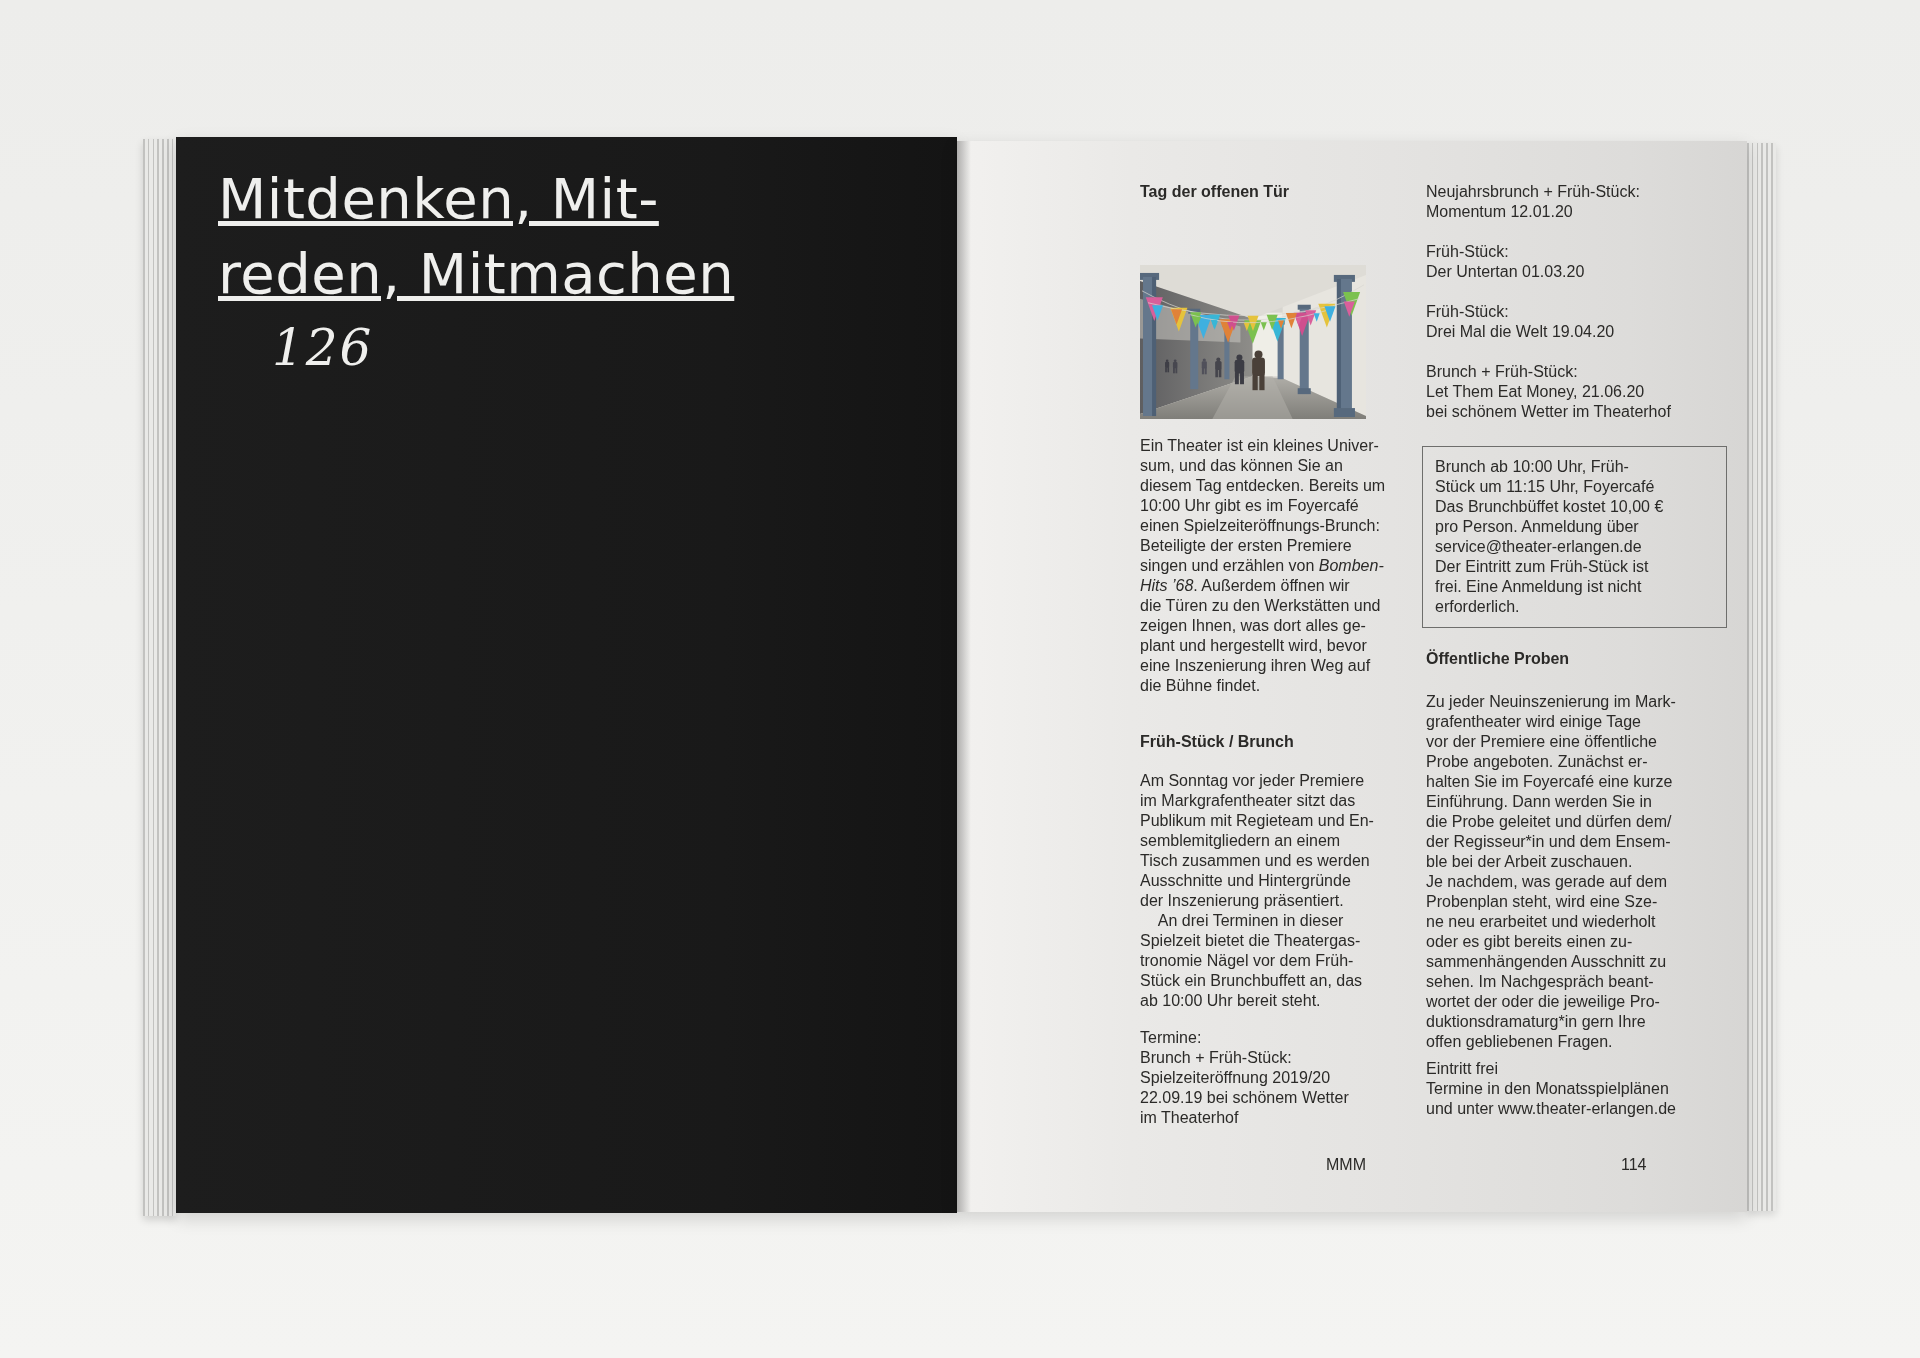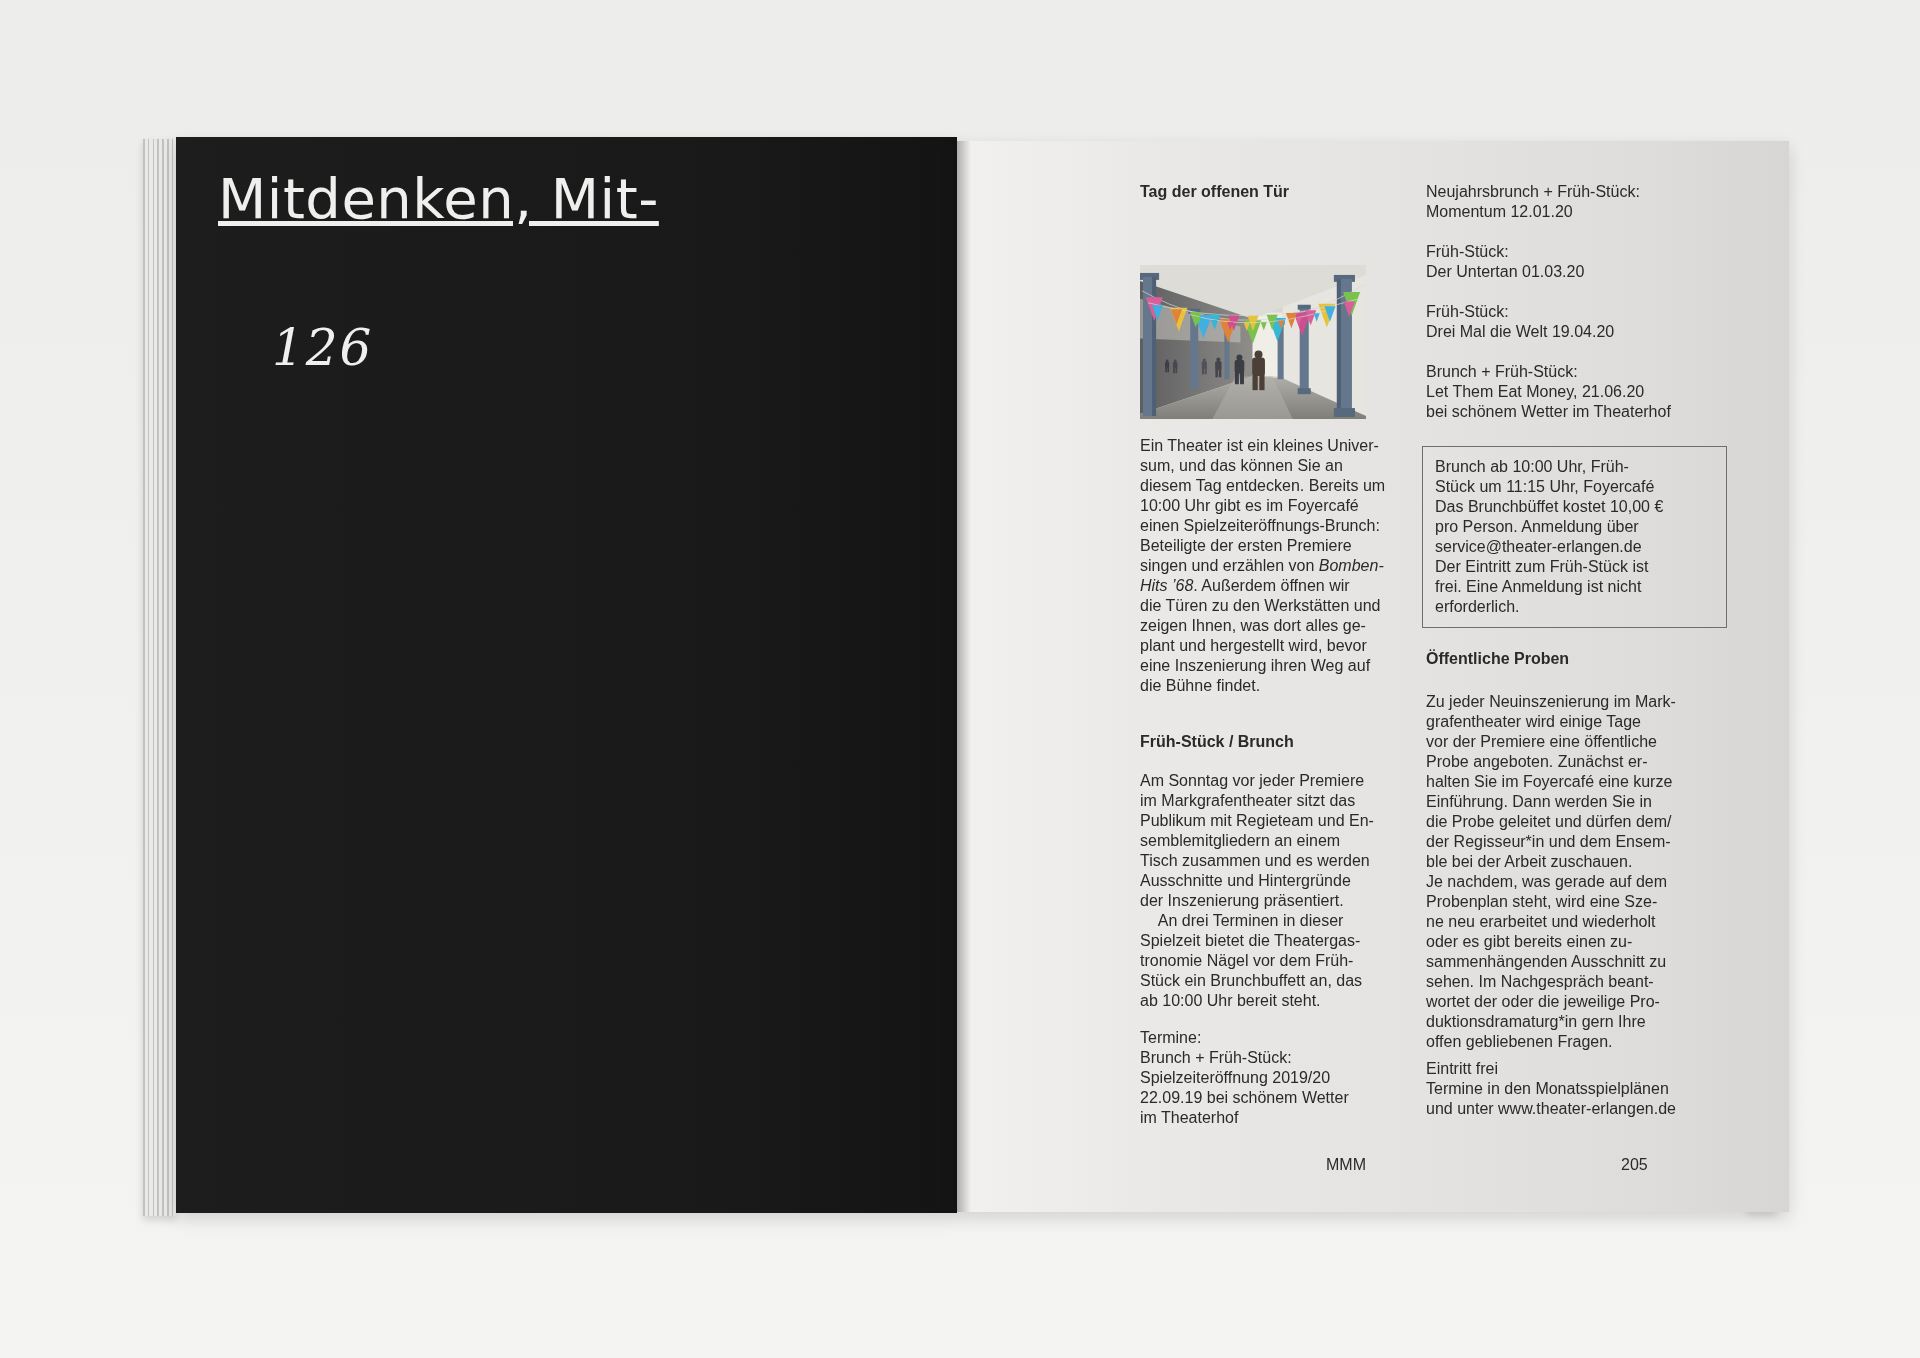--- a/index.html
+++ b/index.html
@@ -18,21 +18,20 @@
   .edge-right{left:1747px;top:143px;width:29px;height:1068px;box-shadow:0 4px 8px rgba(0,0,0,.12);}
 
   .page{position:absolute;box-shadow:0 6px 16px rgba(0,0,0,.14);}
   .page-left{
     left:176px;top:137px;width:781px;height:1076px;
     background:linear-gradient(90deg,#1d1d1d 0%,#191919 70%,#141414 100%);
   }
   .page-right{
     left:957px;top:141px;width:790px;height:1071px;
     background:linear-gradient(90deg,#f2f1ef 0%,#eae9e7 22%,#e4e3e1 55%,#dddcda 85%,#d7d6d4 100%);
-    padding-left:42px;
   }
   .page-right::before{content:"";position:absolute;left:0;top:0;bottom:0;width:14px;
     background:linear-gradient(90deg,rgba(0,0,0,.28),rgba(0,0,0,0));pointer-events:none;}
 
   
   .chapter-title{
     position:absolute;left:42px;top:24px;margin:0;
     font-family:"DejaVu Sans","Liberation Sans",sans-serif;font-weight:400;
     font-size:56px;line-height:75px;letter-spacing:.5px;color:#efefed;text-decoration:underline;
   }
@@ -59,21 +58,21 @@
 </style>
 </head>
 <body>
 
 <div class="scene">
 
   <div class="edge edge-left"></div>
   <div class="edge edge-right"></div>
 
   <div class="page page-left">
-    <h1 class="chapter-title"><span>Mitdenken, Mit-</span><br></h1>
+    <h1 class="chapter-title"><span>Mitdenken, Mit-</span><br><span>reden, Mitmachen</span></h1>
     <div class="pagenum-left">126</div>
   </div>
 
   <div class="page page-right">
 
     <div class="b h" style="left:183px;top:41px;">Tag der offenen Tür</div>
 
     <div class="photo">
       <svg viewBox="0 0 225 155" preserveAspectRatio="none">
         <defs>
@@ -260,15 +259,15 @@
 Probenplan steht, wird eine Sze-
 ne neu erarbeitet und wiederholt
 oder es gibt bereits einen zu-
 sammenhängenden Ausschnitt zu
 sehen. Im Nachgespräch beant-
 wortet der oder die jeweilige Pro-
 duktionsdramaturg*in gern Ihre
 offen gebliebenen Fragen.</div>
 
     <div class="foot" style="left:369px;top:1015px;">MMM</div>
-    <div class="foot" style="left:664px;top:1015px;">205</div>
+    <div class="foot" style="left:664px;top:1015px;">114</div>
   </div>
 </div>
 
 </body></html>

